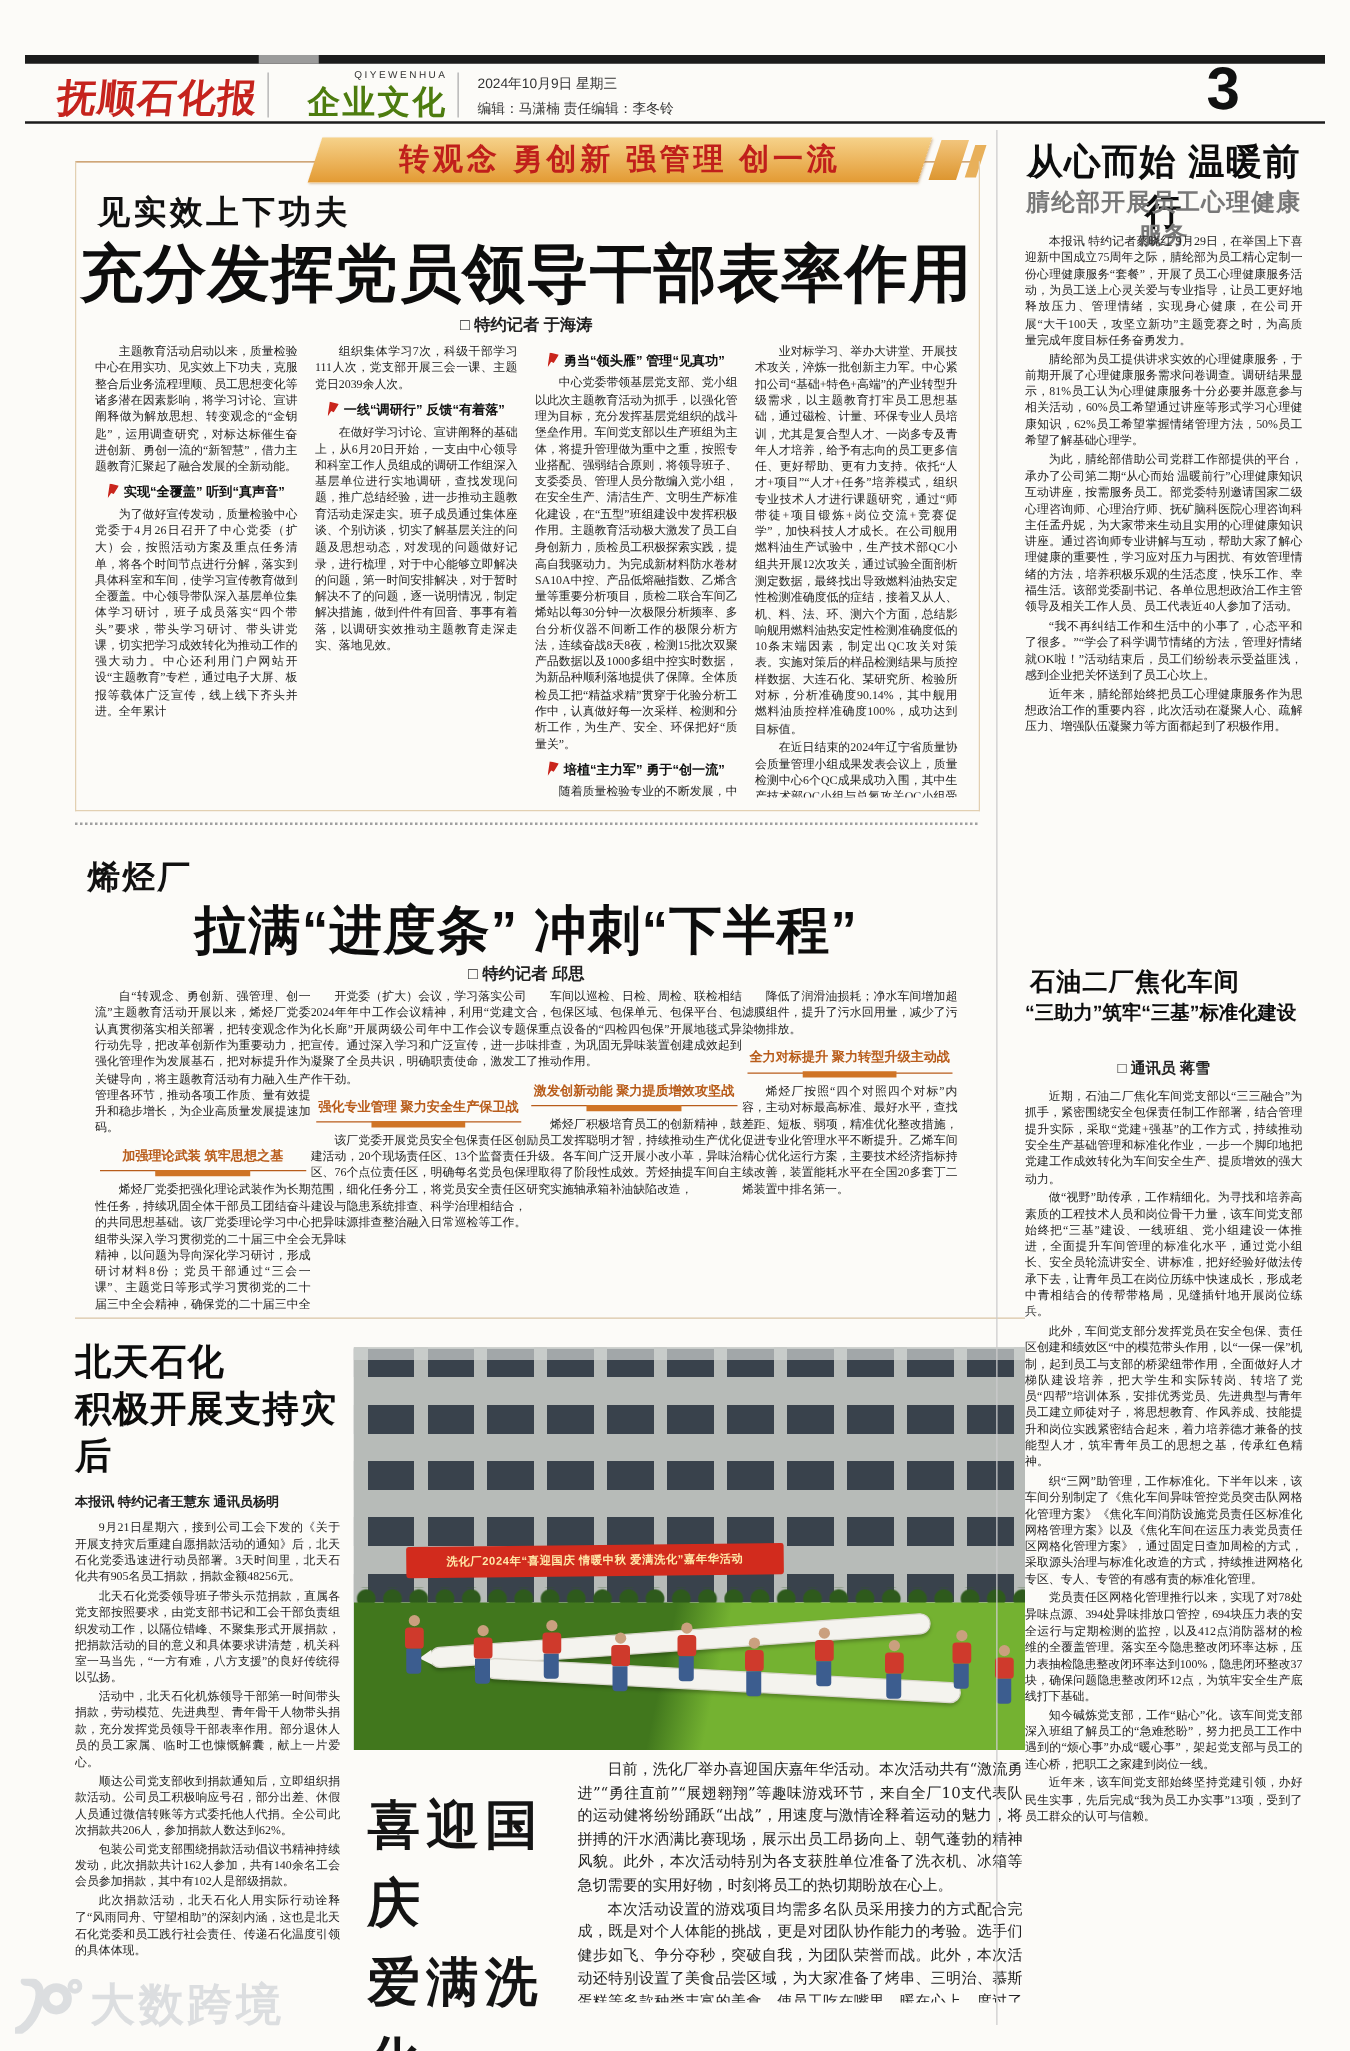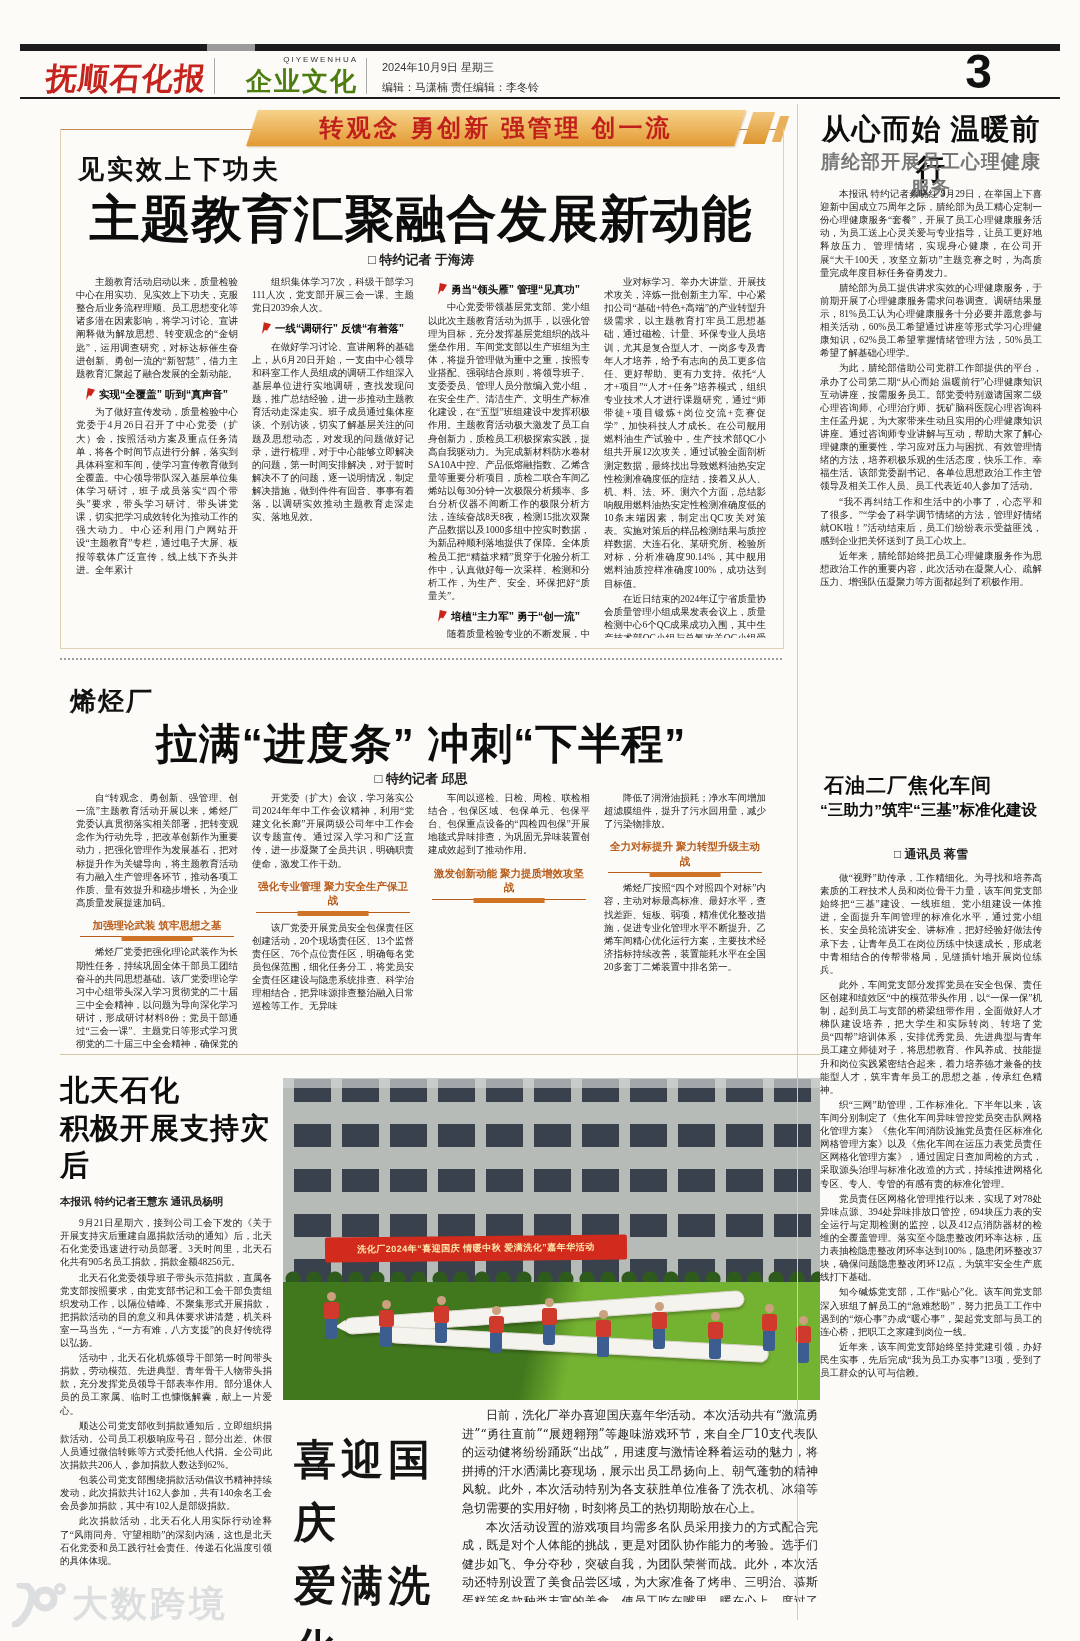--- a/index.html
+++ b/index.html
@@ -30,21 +30,21 @@
   .a1-box{position:absolute;left:60px;top:129px;width:722px;height:519px;border:1px solid #e2d0b2;border-top:none;}
   .a1-kicker{position:absolute;left:78px;top:152px;font-size:26px;font-weight:700;color:#111;letter-spacing:3px;}
   .a1-headline{position:absolute;left:60px;top:186px;width:722px;text-align:center;font-size:50px;font-weight:900;color:#0d0d0d;letter-spacing:1px;}
   .a1-byline{position:absolute;left:60px;top:251px;width:722px;text-align:center;font-size:13px;font-weight:700;color:#222;}
   .a1-cols{position:absolute;left:76px;top:276px;width:690px;height:362px;display:flex;gap:14px;}
   
   .dotted-div{position:absolute;left:60px;top:658px;width:722px;border-top:2px dotted #9f9f9f;}
   .a2-kicker{position:absolute;left:70px;top:684px;font-size:26px;font-weight:700;color:#111;letter-spacing:2px;}
   .a2-headline{position:absolute;left:60px;top:716px;width:722px;text-align:center;font-size:42px;font-weight:900;color:#0d0d0d;letter-spacing:1px;}
   .a2-byline{position:absolute;left:60px;top:770px;width:722px;text-align:center;font-size:13px;font-weight:700;color:#222;}
-  .a2-cols{position:absolute;left:76px;top:792px;width:690px;height:256px;display:flex;gap:14px;}
+  .a2-cols{position:absolute;left:76px;top:792px;width:690px;height:256px;display:flex;}
 
   .col{flex:1;overflow:hidden;font-size:9.5px;line-height:1.38;color:#232323;font-family:"Liberation Serif","DejaVu Serif",serif;}
   .pi.p{text-indent:2em;text-align:justify;margin:0 0 2px;}
   .pi.sh1{font-weight:700;font-size:10.5px;margin:6px 0 5px;text-align:center;color:#111;font-family:"Liberation Sans","DejaVu Sans",sans-serif;}
   .pi.sh1::before{content:"";display:inline-block;width:9px;height:12px;background:#c9251c;clip-path:polygon(0 100%,20% 0,100% 15%,55% 70%,32% 62%);margin-right:4px;vertical-align:-2px;}
   .pi.sh2{color:#b85c1a;font-weight:700;font-size:10.5px;text-align:center;margin:8px 4px 9px;padding-bottom:4px;border-bottom:1.5px solid #b85c1a;position:relative;font-family:"Liberation Sans","DejaVu Sans",sans-serif;}
   .pi.sh2::after{content:"";position:absolute;left:50%;transform:translateX(-50%);bottom:-4.5px;width:46%;height:5px;background:#cf7426;}
 
   .rule-1054{position:absolute;left:60px;top:1054px;width:760px;height:1px;background:#d9c5a5;}
 
@@ -116,21 +116,21 @@
 
   <div class="banner-line"></div>
   <div class="banner-gold">
     <span class="t">转观念 勇创新 强管理 创一流</span>
   </div>
   <div class="banner-stripe1"></div>
   <div class="banner-stripe2"></div>
 
   <div class="a1-box"></div>
   <div class="a1-kicker">见实效上下功夫</div>
-  <div class="a1-headline">主题教育汇聚融合发展新动能</div>
+  <div class="a1-headline">充分发挥党员领导干部表率作用</div>
   <div class="a1-byline">□ 特约记者 于海涛</div>
   <div class="a1-cols">
     <div class="col">
         <div class="pi p">主题教育活动启动以来，质量检验中心在用实功、见实效上下功夫，克服整合后业务流程理顺、员工思想变化等诸多潜在因素影响，将学习讨论、宣讲阐释做为解放思想、转变观念的“金钥匙”，运用调查研究，对标达标催生奋进创新、勇创一流的“新智慧”，借力主题教育汇聚起了融合发展的全新动能。</div>
         <div class="pi sh1">实现“全覆盖” 听到“真声音”</div>
         <div class="pi p">为了做好宣传发动，质量检验中心党委于4月26日召开了中心党委（扩大）会，按照活动方案及重点任务清单，将各个时间节点进行分解，落实到具体科室和车间，使学习宣传教育做到全覆盖。中心领导带队深入基层单位集体学习研讨，班子成员落实“四个带头”要求，带头学习研讨、带头讲党课，切实把学习成效转化为推动工作的强大动力。中心还利用门户网站开设“主题教育”专栏，通过电子大屏、板报等载体广泛宣传，线上线下齐头并进。全年累计</div>
       </div>
     <div class="col">
         <div class="pi p">组织集体学习7次，科级干部学习111人次，党支部开展三会一课、主题党日2039余人次。</div>
         <div class="pi sh1">一线“调研行” 反馈“有着落”</div>
@@ -159,20 +159,21 @@
         <div class="pi p">烯烃厂党委把强化理论武装作为长期性任务，持续巩固全体干部员工团结奋斗的共同思想基础。该厂党委理论学习中心组带头深入学习贯彻党的二十届三中全会精神，以问题为导向深化学习研讨，形成研讨材料8份；党员干部通过“三会一课”、主题党日等形式学习贯彻党的二十届三中全会精神，确保党的二十届三中全会精神在烯烃厂落地生根，第一时间召</div>
       </div>
     <div class="col">
         <div class="pi p">开党委（扩大）会议，学习落实公司2024年年中工作会议精神，利用“党建文化长廊”开展两级公司年中工作会议专题宣传。通过深入学习和广泛宣传，进一步凝聚了全员共识，明确职责使命，激发工作干劲。</div>
         <div class="pi sh2">强化专业管理 聚力安全生产保卫战</div>
         <div class="pi p">该厂党委开展党员安全包保责任区创建活动，20个现场责任区、13个监督责任区、76个点位责任区，明确每名党员包保范围，细化任务分工，将党员安全责任区建设与隐患系统排查、科学治理相结合，把异味源排查整治融入日常巡检等工作。无异味</div>
       </div>
     <div class="col">
         <div class="pi p">车间以巡检、日检、周检、联检相结合，包保区域、包保单元、包保平台、包保重点设备的“四检四包保”开展地毯式异味排查，为巩固无异味装置创建成效起到了推动作用。</div>
         <div class="pi sh2">激发创新动能 聚力提质增效攻坚战</div>
+        <div class="pi p">烯烃厂积极培育员工的创新精神，鼓励员工发挥聪明才智，持续推动生产优化升级。各车间广泛开展小改小革，异味治理取得了阶段性成效。芳烃抽提车间自主研究实施轴承箱补油缺陷改造，</div>
       </div>
     <div class="col">
         <div class="pi p">降低了润滑油损耗；净水车间增加超滤膜组件，提升了污水回用量，减少了污染物排放。</div>
         <div class="pi sh2">全力对标提升 聚力转型升级主动战</div>
         <div class="pi p">烯烃厂按照“四个对照四个对标”内容，主动对标最高标准、最好水平，查找差距、短板、弱项，精准优化整改措施，促进专业化管理水平不断提升。乙烯车间精心优化运行方案，主要技术经济指标持续改善，装置能耗水平在全国20多套丁二烯装置中排名第一。</div>
       </div>
   </div>
 
   <div class="rule-1054"></div>
 
@@ -269,20 +270,21 @@
       <div class="pi p">腈纶部为员工提供讲求实效的心理健康服务，于前期开展了心理健康服务需求问卷调查。调研结果显示，81%员工认为心理健康服务十分必要并愿意参与相关活动，60%员工希望通过讲座等形式学习心理健康知识，62%员工希望掌握情绪管理方法，50%员工希望了解基础心理学。</div>
       <div class="pi p">为此，腈纶部借助公司党群工作部提供的平台，承办了公司第二期“从心而始 温暖前行”心理健康知识互动讲座，按需服务员工。部党委特别邀请国家二级心理咨询师、心理治疗师、抚矿脑科医院心理咨询科主任孟丹妮，为大家带来生动且实用的心理健康知识讲座。通过咨询师专业讲解与互动，帮助大家了解心理健康的重要性，学习应对压力与困扰、有效管理情绪的方法，培养积极乐观的生活态度，快乐工作、幸福生活。该部党委副书记、各单位思想政治工作主管领导及相关工作人员、员工代表近40人参加了活动。</div>
       <div class="pi p">“我不再纠结工作和生活中的小事了，心态平和了很多。”“学会了科学调节情绪的方法，管理好情绪就OK啦！”活动结束后，员工们纷纷表示受益匪浅，感到企业把关怀送到了员工心坎上。</div>
       <div class="pi p">近年来，腈纶部始终把员工心理健康服务作为思想政治工作的重要内容，此次活动在凝聚人心、疏解压力、增强队伍凝聚力等方面都起到了积极作用。</div>
     </div>
 
   <div class="sb2-kicker">石油二厂焦化车间</div>
   <div class="sb2-headline">“三助力”筑牢“三基”标准化建设</div>
   <div class="sb2-byline">□ 通讯员 蒋雪</div>
   <div class="sb2-body">
+      <div class="pi p">近期，石油二厂焦化车间党支部以“三三融合”为抓手，紧密围绕安全包保责任制工作部署，结合管理提升实际，采取“党建+强基”的工作方式，持续推动安全生产基础管理和标准化作业，一步一个脚印地把党建工作成效转化为车间安全生产、提质增效的强大动力。</div>
       <div class="pi p">做“视野”助传承，工作精细化。为寻找和培养高素质的工程技术人员和岗位骨干力量，该车间党支部始终把“三基”建设、一线班组、党小组建设一体推进，全面提升车间管理的标准化水平，通过党小组长、安全员轮流讲安全、讲标准，把好经验好做法传承下去，让青年员工在岗位历练中快速成长，形成老中青相结合的传帮带格局，见缝插针地开展岗位练兵。</div>
       <div class="pi p">此外，车间党支部分发挥党员在安全包保、责任区创建和绩效区“中的模范带头作用，以“一保一保”机制，起到员工与支部的桥梁纽带作用，全面做好人才梯队建设培养，把大学生和实际转岗、转培了党员“四帮”培训体系，安排优秀党员、先进典型与青年员工建立师徒对子，将思想教育、作风养成、技能提升和岗位实践紧密结合起来，着力培养德才兼备的技能型人才，筑牢青年员工的思想之基，传承红色精神。</div>
       <div class="pi p">织“三网”助管理，工作标准化。下半年以来，该车间分别制定了《焦化车间异味管控党员突击队网格化管理方案》《焦化车间消防设施党员责任区标准化网格管理方案》以及《焦化车间在运压力表党员责任区网格化管理方案》，通过固定日查加周检的方式，采取源头治理与标准化改造的方式，持续推进网格化专区、专人、专管的有感有责的标准化管理。</div>
       <div class="pi p">党员责任区网格化管理推行以来，实现了对78处异味点源、394处异味排放口管控，694块压力表的安全运行与定期检测的监控，以及412点消防器材的检维的全覆盖管理。落实至今隐患整改闭环率达标，压力表抽检隐患整改闭环率达到100%，隐患闭环整改37块，确保问题隐患整改闭环12点，为筑牢安全生产底线打下基础。</div>
       <div class="pi p">知今碱炼党支部，工作“贴心”化。该车间党支部深入班组了解员工的“急难愁盼”，努力把员工工作中遇到的“烦心事”办成“暖心事”，架起党支部与员工的连心桥，把职工之家建到岗位一线。</div>
       <div class="pi p">近年来，该车间党支部始终坚持党建引领，办好民生实事，先后完成“我为员工办实事”13项，受到了员工群众的认可与信赖。</div>
     </div>
 
   <div class="watermark">
     <svg width="54" height="44" viewBox="0 0 54 44">

